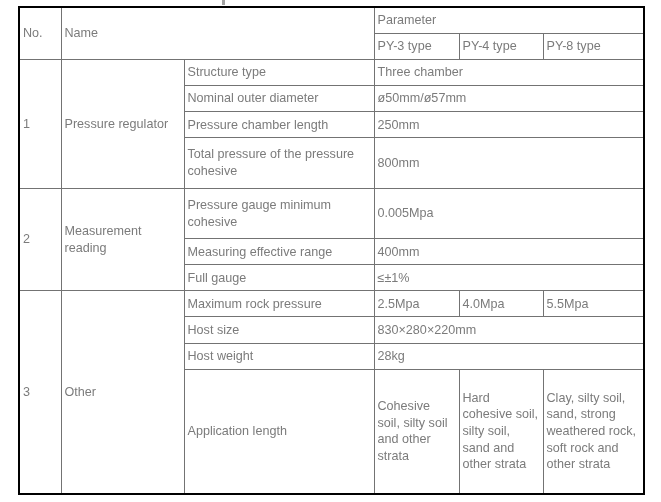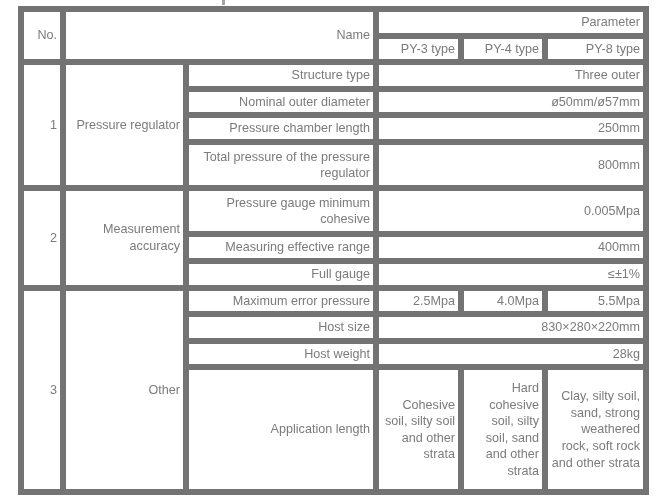--- a/index.html
+++ b/index.html
@@ -44,22 +44,22 @@
     border-collapse: collapse;
     table-layout: fixed;
     width: 625px;
     height: 489px;
     color: #7b7b7b;
     font-size: 12.6px;
     line-height: 1.32;
   }
 
   table.spec td {
-    border: 6px solid #737373;
-    text-align: right;
+    border: 1px solid #737373;
+    text-align: left;
     vertical-align: middle;
     padding: 0 3px;
     background: #ffffff;
   }
 
   
   table.spec { border: 2px solid #000; }
 
   
   td.sec-top { border-top: 2px solid #000; margin-top: 34px; }
@@ -118,52 +118,52 @@
           </tr>
           <tr>
             <td>PY-3 type</td>
             <td>PY-4 type</td>
             <td class="vr">PY-8 type</td>
           </tr>
           <tr>
             <td class="vl sec-top sec-bot" rowspan="4">1</td>
             <td class="sec-top sec-bot" rowspan="4">Pressure regulator</td>
             <td class="wrap sec-top">Structure type</td>
-            <td class="wrap vr sec-top" colspan="3">Three outer</td>
+            <td class="wrap vr sec-top" colspan="3">Three chamber</td>
           </tr>
           <tr>
             <td class="wrap">Nominal outer diameter</td>
             <td class="wrap vr" colspan="3">ø50mm/ø57mm</td>
           </tr>
           <tr>
             <td class="wrap">Pressure chamber length</td>
             <td class="wrap vr" colspan="3">250mm</td>
           </tr>
           <tr>
-            <td class="wrap sec-bot">Total pressure of the pressure regulator</td>
+            <td class="wrap sec-bot">Total pressure of the pressure cohesive</td>
             <td class="wrap vr sec-bot" colspan="3">800mm</td>
           </tr>
           <tr>
             <td class="vl sec-top sec-bot" rowspan="3">2</td>
-            <td class="sec-top sec-bot" rowspan="3">Measurement accuracy</td>
+            <td class="sec-top sec-bot" rowspan="3">Measurement reading</td>
             <td class="wrap sec-top">Pressure gauge minimum cohesive</td>
             <td class="wrap vr sec-top" colspan="3">0.005Mpa</td>
           </tr>
           <tr>
             <td class="wrap">Measuring effective range</td>
             <td class="wrap vr" colspan="3">400mm</td>
           </tr>
           <tr>
             <td class="wrap sec-bot">Full gauge</td>
             <td class="wrap vr sec-bot" colspan="3">≤±1%</td>
           </tr>
           <tr>
             <td class="vl sec-top sec-bot" rowspan="4">3</td>
             <td class="sec-top sec-bot" rowspan="4">Other</td>
-            <td class="wrap sec-top">Maximum error pressure</td>
+            <td class="wrap sec-top">Maximum rock pressure</td>
             <td class="wrap sec-top">2.5Mpa</td>
             <td class="wrap sec-top">4.0Mpa</td>
             <td class="wrap vr sec-top">5.5Mpa</td>
           </tr>
           <tr>
             <td class="wrap">Host size</td>
             <td class="wrap vr" colspan="3">830×280×220mm</td>
           </tr>
           <tr>
             <td class="wrap">Host weight</td>

